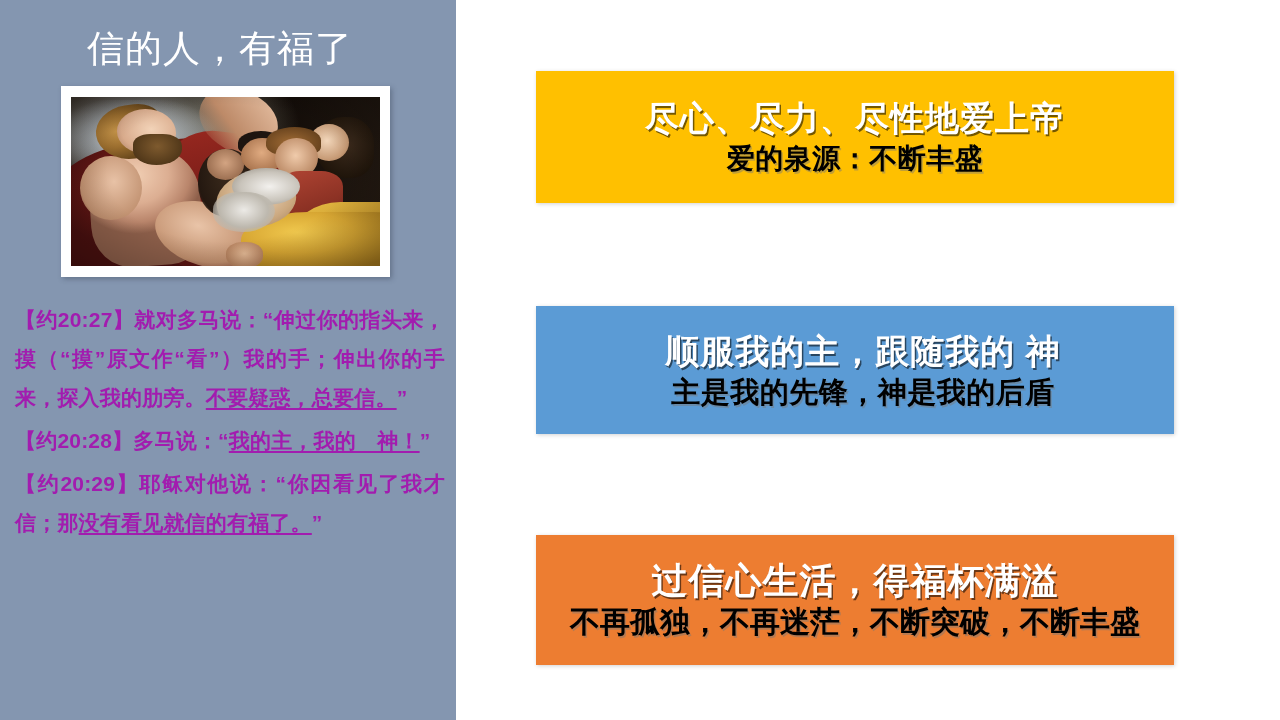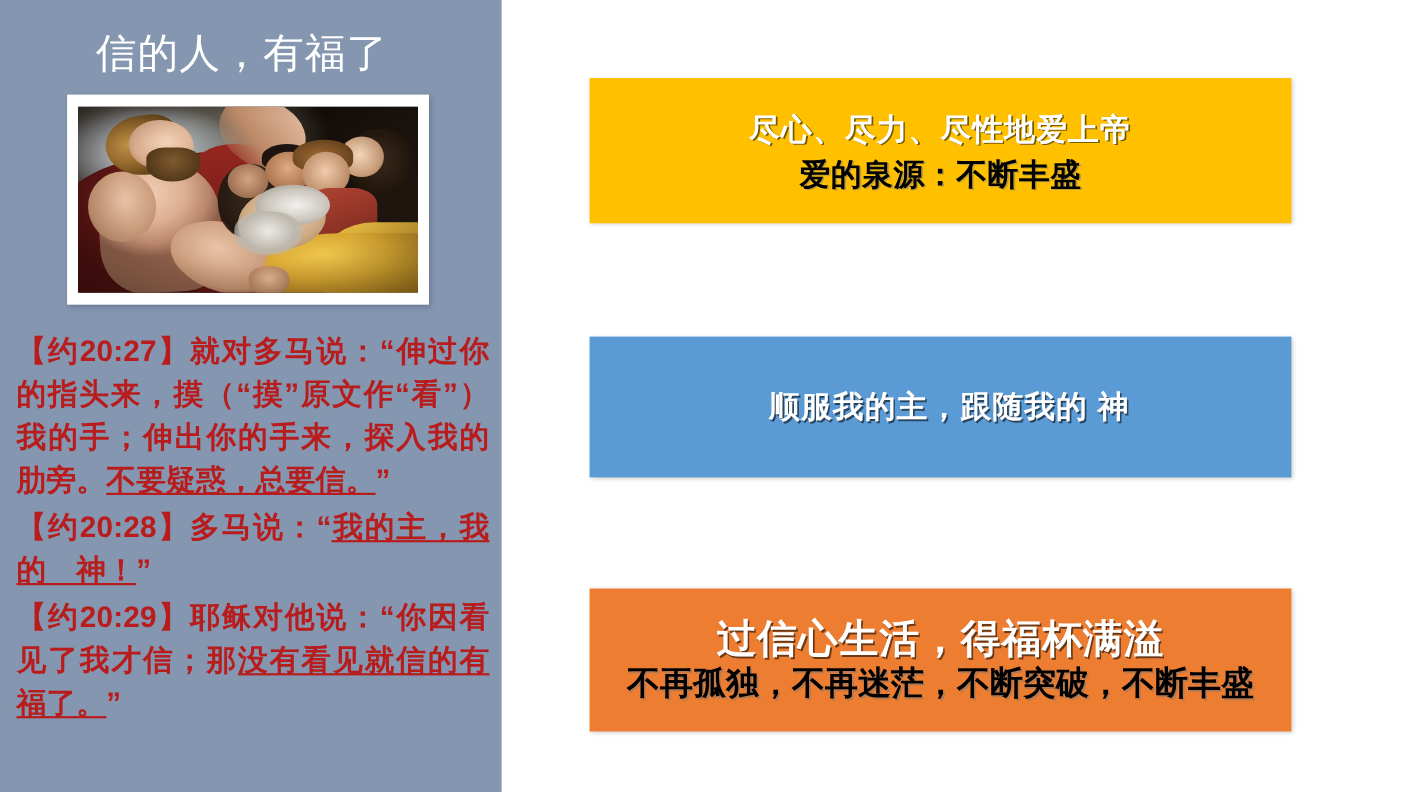--- a/index.html
+++ b/index.html
@@ -199,22 +199,22 @@
     background:radial-gradient(ellipse 85% 90% at 50% 45%, rgba(0,0,0,0) 45%, rgba(0,0,0,0.38) 100%);
   }
 
   
   #scripture {
     position:absolute;
     left:15px; top:300px;
     width:430px;
   }
   .verse {
-    color:#b91c1c;
-    font-size:27px;
+    color:#a21caf;
+    font-size:21px;
     font-weight:bold;
     line-height:39px;
     letter-spacing:0.2px;
     text-align:justify;
     text-justify:inter-character;
     margin-bottom:0;
   }
   .verse + .verse { margin-top:4px; }
   .ul { text-decoration:underline; text-underline-offset:3px; text-decoration-thickness:2px; }
 
@@ -229,21 +229,21 @@
     justify-content:center;
     box-shadow:1px 1px 4px rgba(0,0,0,0.18);
   }
   #banner-love   { top:71px;  height:132px; background:#FFC000; }
   #banner-obey   { top:306px; height:128px; background:#5B9BD5;padding-left:16px; }
   #banner-faith  { top:535px; height:130px; background:#ED7D31; }
 
   .banner-main {
     color:#ffffff;
     font-weight:bold;
-    font-size:28px;
+    font-size:34px;
     line-height:44px;
     letter-spacing:1px;
     text-shadow:1.5px 1.5px 0 rgba(0,0,0,0.55);
     white-space:nowrap;
   }
   .banner-sub {
     color:#000000;
     font-weight:bold;
     font-size:28px;
     line-height:38px;
@@ -308,20 +308,21 @@
     </p>
   </div>
 
   <div class="banner" id="banner-love">
     <div class="banner-main">尽心、尽力、尽性地爱上帝</div>
     <div class="banner-sub">爱的泉源：不断丰盛</div>
   </div>
 
   <div class="banner" id="banner-obey">
     <div class="banner-main">顺服我的主，跟随我的 神</div>
+    <div class="banner-sub">主是我的先锋，神是我的后盾</div>
   </div>
 
   <div class="banner" id="banner-faith">
     <div class="banner-main">过信心生活，得福杯满溢</div>
     <div class="banner-sub">不再孤独，不再迷茫，不断突破，不断丰盛</div>
   </div>
 
 </div>
 
 </body></html>

